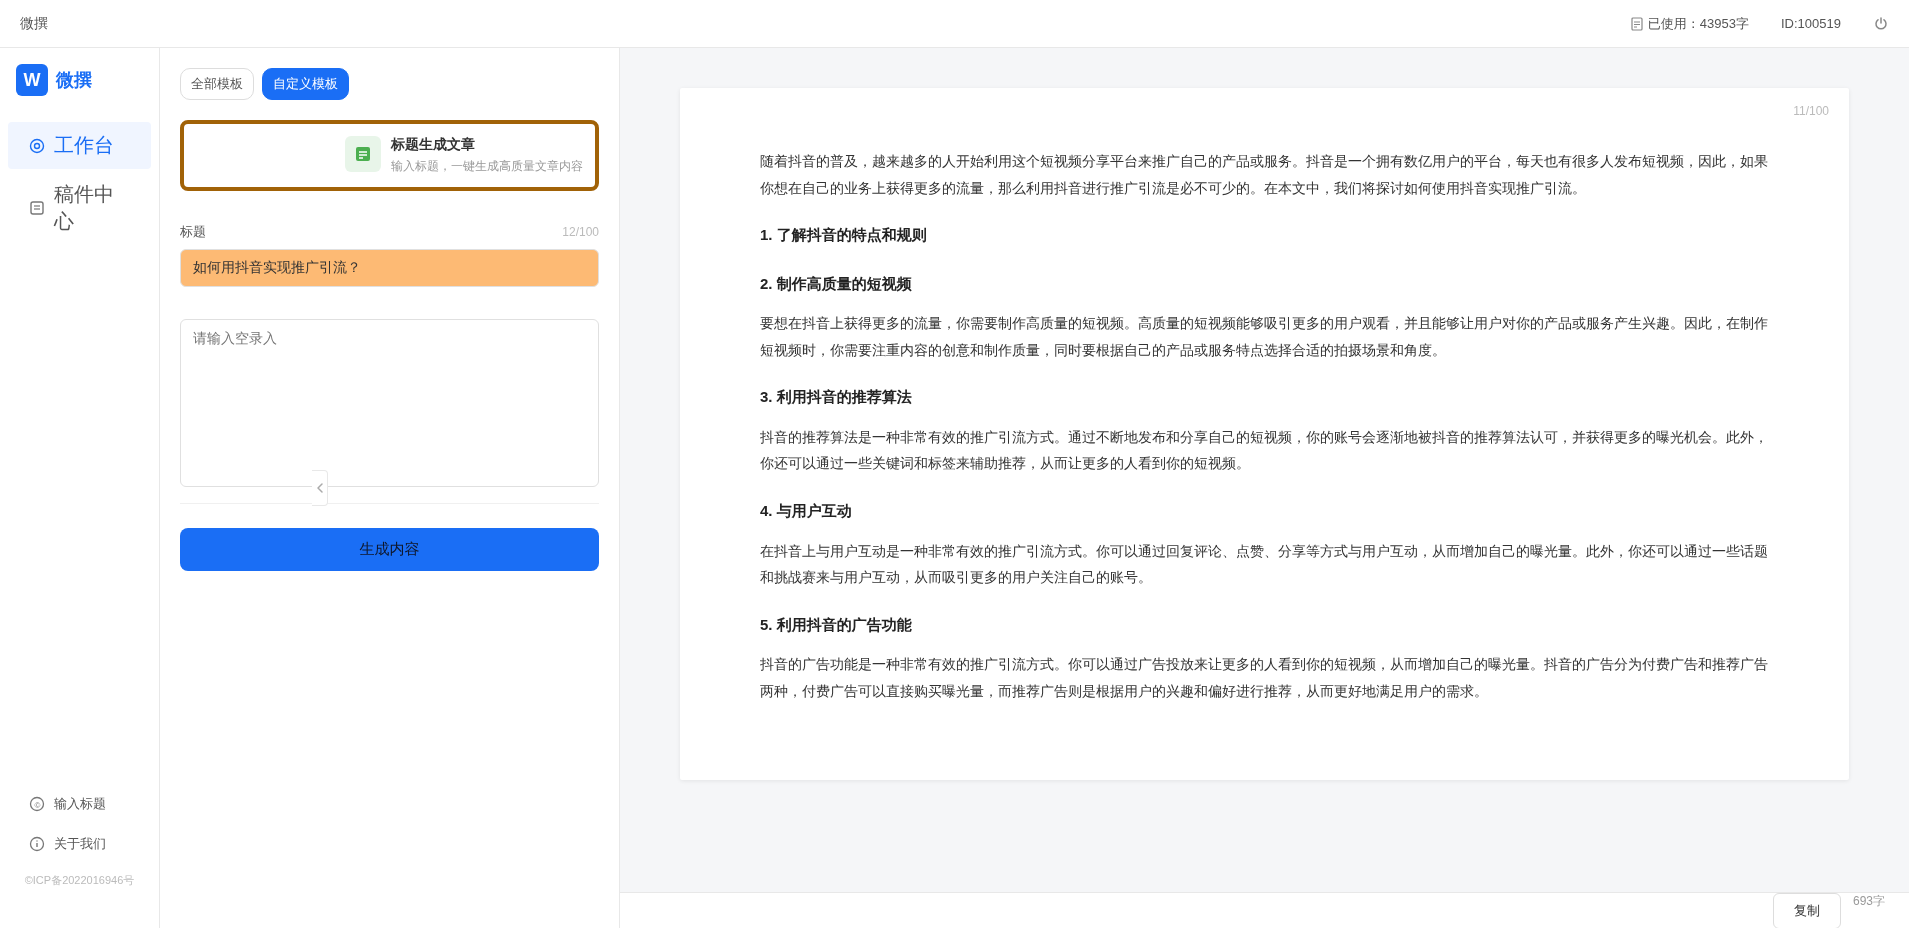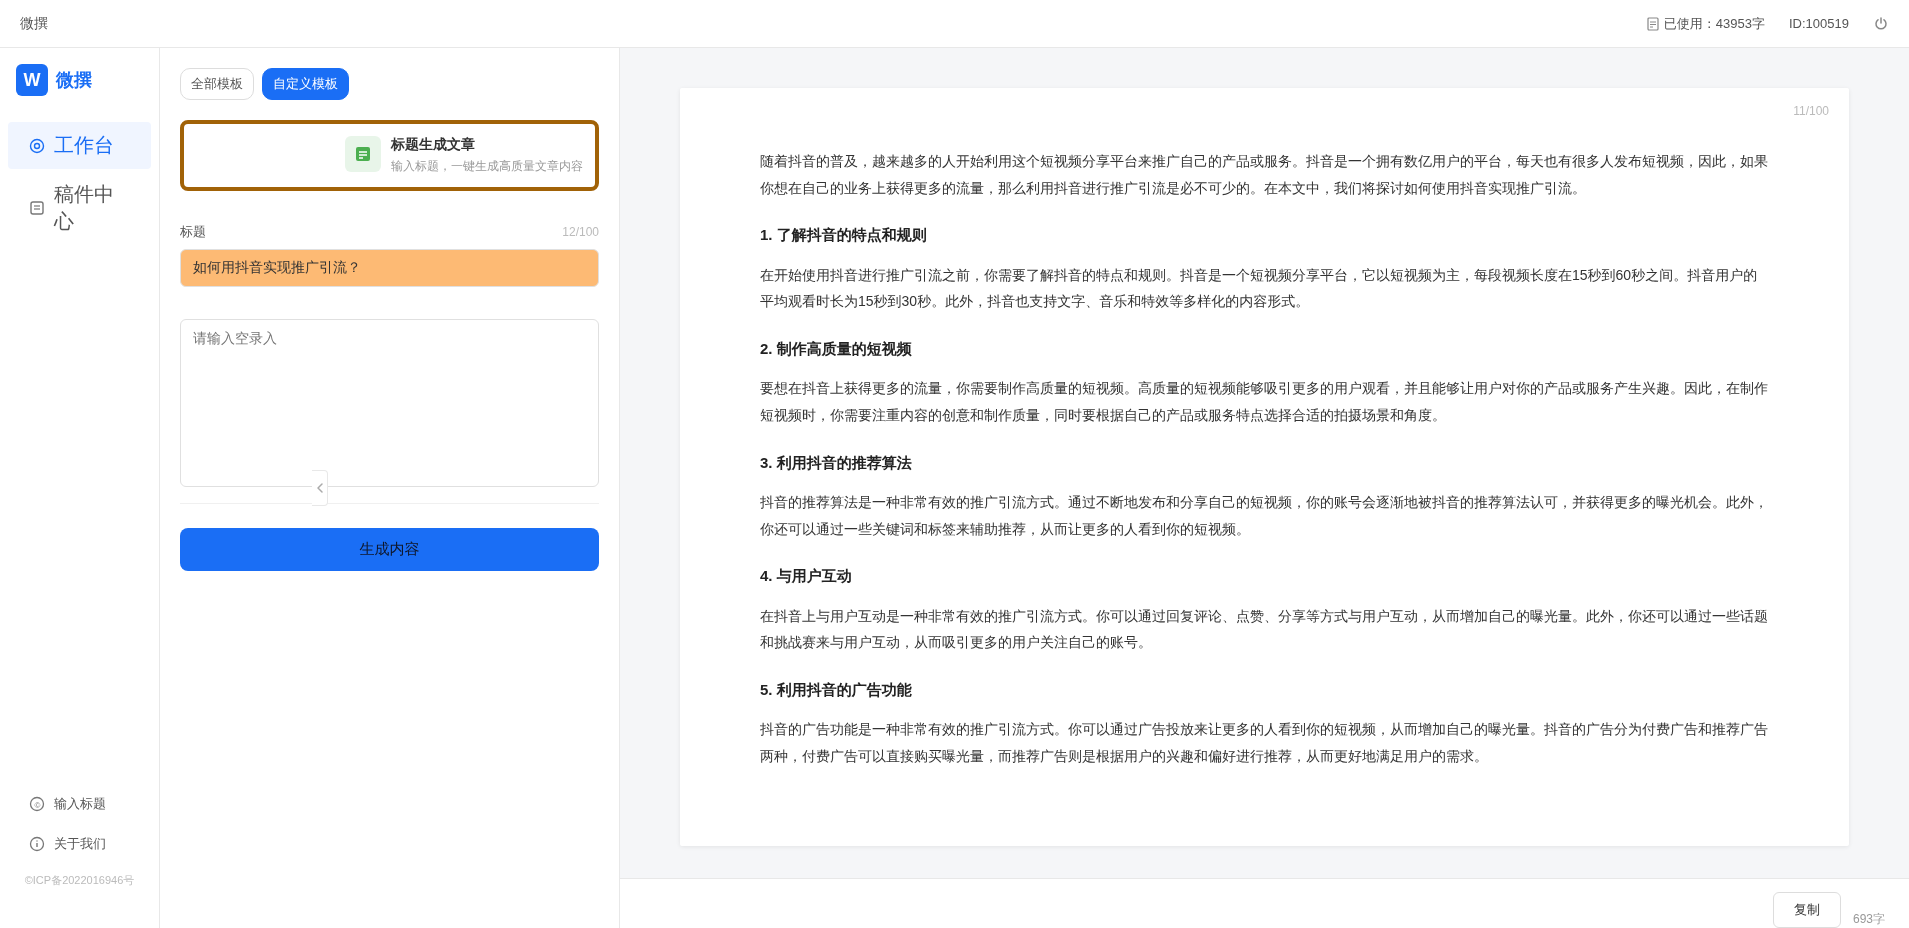--- a/index.html
+++ b/index.html
@@ -1,21 +1,21 @@
 <!DOCTYPE html>
 <html><head>
   <meta charset="utf-8">
   <style>
     * { box-sizing: border-box; margin: 0; padding: 0; }
     body { font-family: -apple-system, BlinkMacSystemFont, 'PingFang SC', 'Microsoft YaHei', sans-serif; background: #f5f6f8; color: #333; font-size: 14px; height: 928px; overflow: hidden; display: flex; flex-direction: column; }
 
     
     .topbar { height: 48px; background: #fff; border-bottom: 1px solid #e8e8e8; display: flex; align-items: center; padding: 0 20px; justify-content: space-between; flex-shrink: 0; }
     .topbar-title { font-size: 14px; color: #555; }
-    .topbar-right { display: flex; align-items: center; gap: 24px; color: #555; font-size: 13px; }
+    .topbar-right { display: flex; align-items: center; gap: 32px; color: #555; font-size: 13px; }
     .topbar-right .word-count { display: flex; align-items: center; gap: 4px; }
     .topbar-right .user-id { color: #555; }
     .power-icon { width: 16px; height: 16px; display: inline-flex; align-items: center; justify-content: center; cursor: pointer; }
 
     
     .main-layout { display: flex; flex: 1; overflow: hidden; }
 
     
     .sidebar { width: 160px; background: #fff; border-right: 1px solid #e8e8e8; display: flex; flex-direction: column; padding: 16px 0; flex-shrink: 0; }
     .sidebar-logo { display: flex; align-items: center; gap: 8px; padding: 0 16px 24px; }
@@ -57,21 +57,21 @@
     
     .right-panel { flex: 1; background: #f5f6f8; display: flex; flex-direction: column; overflow: hidden; }
     .article-container { flex: 1; overflow-y: auto; padding: 40px 60px; }
     .article-page { background: #fff; min-height: 600px; padding: 60px 80px; border-radius: 2px; box-shadow: 0 1px 4px rgba(0,0,0,0.08); position: relative; }
     .page-num { position: absolute; top: 16px; right: 20px; font-size: 12px; color: #bbb; }
     .article-title { font-size: 24px; font-weight: 700; color: #222; text-align: center; margin-bottom: 32px; }
     .article-body { font-size: 14px; line-height: 1.9; color: #333; }
     .article-body p { margin-bottom: 16px; }
     .article-body h3 { font-size: 15px; font-weight: 600; color: #222; margin: 20px 0 12px; }
 
-    .right-footer { height: 50px; background: #fff; border-top: 1px solid #e8e8e8; display: flex; align-items: flex-end; justify-content: flex-end; padding: 0 24px; gap: 12px; flex-shrink: 0; }
+    .right-footer { height: 36px; background: #fff; border-top: 1px solid #e8e8e8; display: flex; align-items: flex-start; justify-content: flex-end; padding: 0 24px; gap: 12px; flex-shrink: 0; }
     .copy-btn { padding: 8px 20px; border: 1px solid #ddd; background: #fff; border-radius: 6px; cursor: pointer; font-size: 13px; color: #333; }
     .word-badge { font-size: 12px; color: #999; }
 
     
     .nav-icon { width: 18px; height: 18px; display: flex; align-items: center; justify-content: center; flex-shrink: 0; }
   </style>
 </head>
 <body>
 
 <div class="topbar">
@@ -193,21 +193,20 @@
       <button class="generate-btn">生成内容</button>
     </div>
 
     <div class="right-panel">
       <div class="article-container">
         <div class="article-page">
           <span class="page-num">11/100</span>
           <div class="article-body" id="article-body-container">
           <p>随着抖音的普及，越来越多的人开始利用这个短视频分享平台来推广自己的产品或服务。抖音是一个拥有数亿用户的平台，每天也有很多人发布短视频，因此，如果你想在自己的业务上获得更多的流量，那么利用抖音进行推广引流是必不可少的。在本文中，我们将探讨如何使用抖音实现推广引流。</p>
               <h3>1.  了解抖音的特点和规则</h3>
-              <p>在开始使用抖音进行推广引流之前，你需要了解抖音的特点和规则。抖音是一个短视频分享平台，它以短视频为主，每段视频长度在15秒到60秒之间。抖音用户的平均观看时长为15秒到30秒。此外，抖音也支持文字、音乐和特效等多样化的内容形式。</p>
               <h3>2.  制作高质量的短视频</h3>
               <p>要想在抖音上获得更多的流量，你需要制作高质量的短视频。高质量的短视频能够吸引更多的用户观看，并且能够让用户对你的产品或服务产生兴趣。因此，在制作短视频时，你需要注重内容的创意和制作质量，同时要根据自己的产品或服务特点选择合适的拍摄场景和角度。</p>
               <h3>3.  利用抖音的推荐算法</h3>
               <p>抖音的推荐算法是一种非常有效的推广引流方式。通过不断地发布和分享自己的短视频，你的账号会逐渐地被抖音的推荐算法认可，并获得更多的曝光机会。此外，你还可以通过一些关键词和标签来辅助推荐，从而让更多的人看到你的短视频。</p>
               <h3>4.  与用户互动</h3>
               <p>在抖音上与用户互动是一种非常有效的推广引流方式。你可以通过回复评论、点赞、分享等方式与用户互动，从而增加自己的曝光量。此外，你还可以通过一些话题和挑战赛来与用户互动，从而吸引更多的用户关注自己的账号。</p>
               <h3>5.  利用抖音的广告功能</h3>
               <p>抖音的广告功能是一种非常有效的推广引流方式。你可以通过广告投放来让更多的人看到你的短视频，从而增加自己的曝光量。抖音的广告分为付费广告和推荐广告两种，付费广告可以直接购买曝光量，而推荐广告则是根据用户的兴趣和偏好进行推荐，从而更好地满足用户的需求。</p>
             </div>
         </div>

